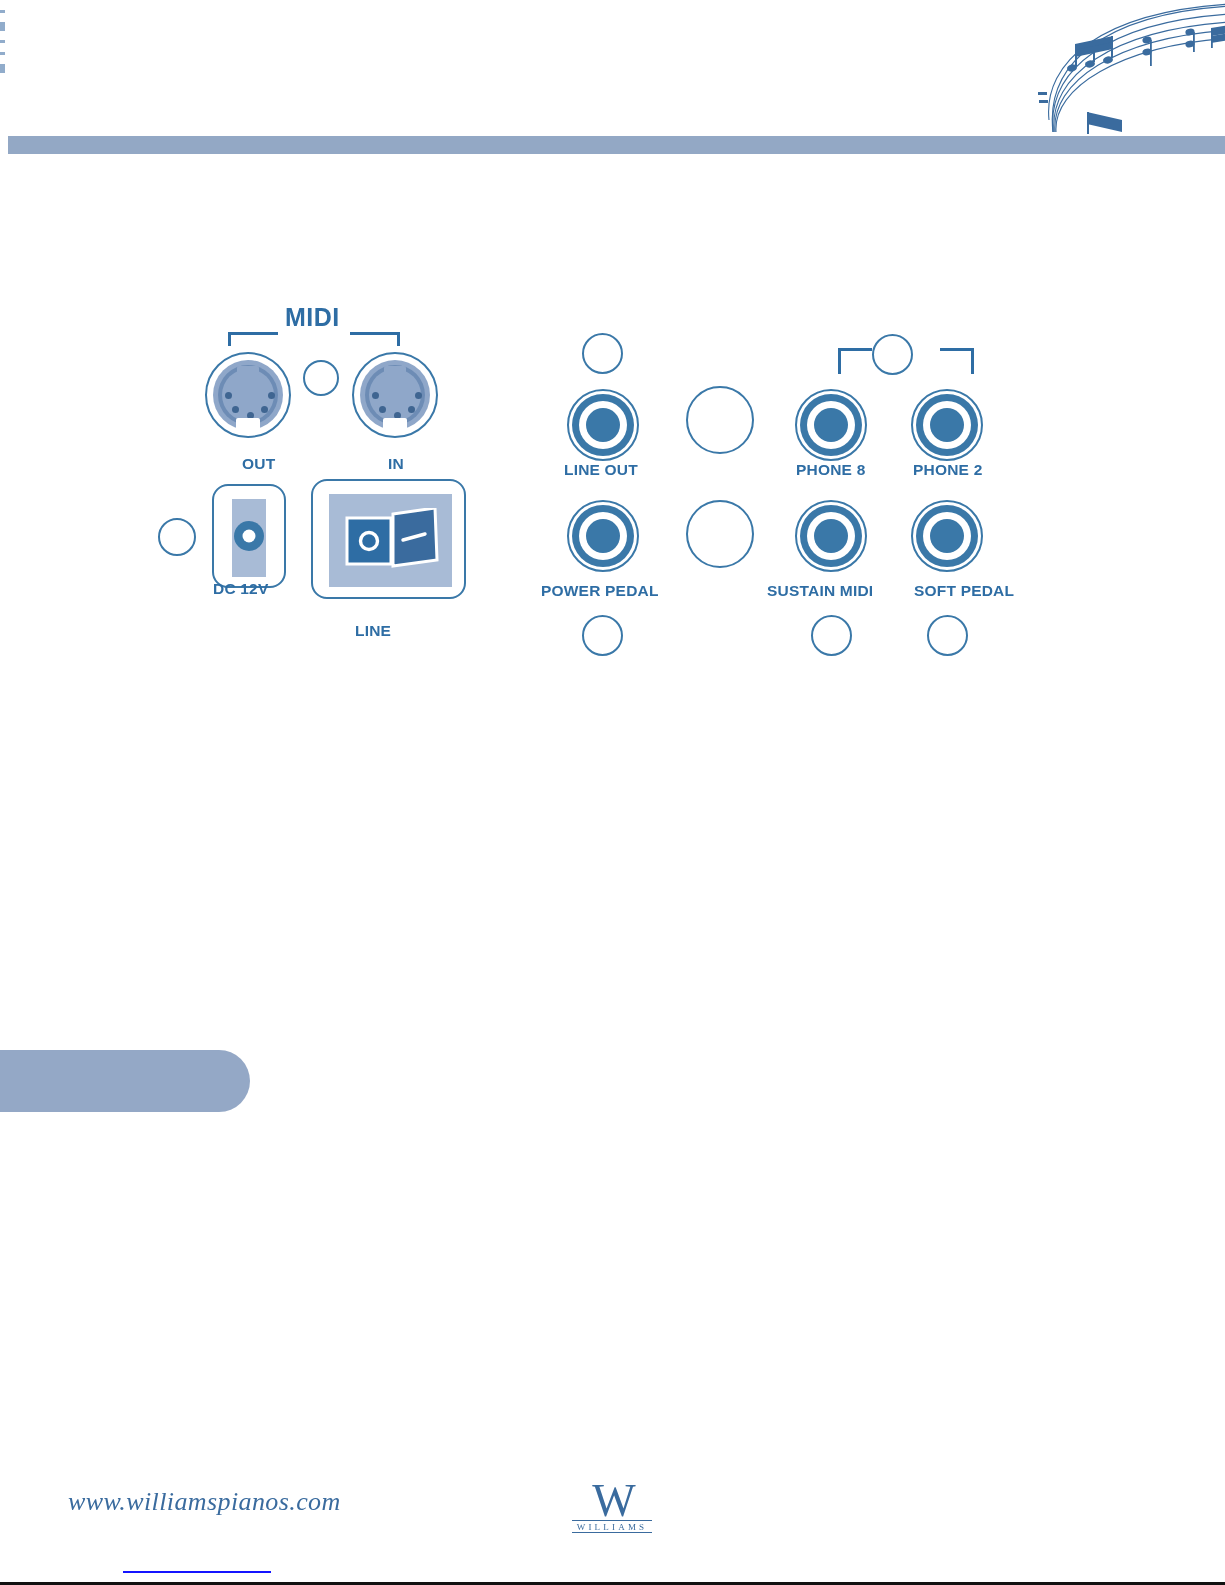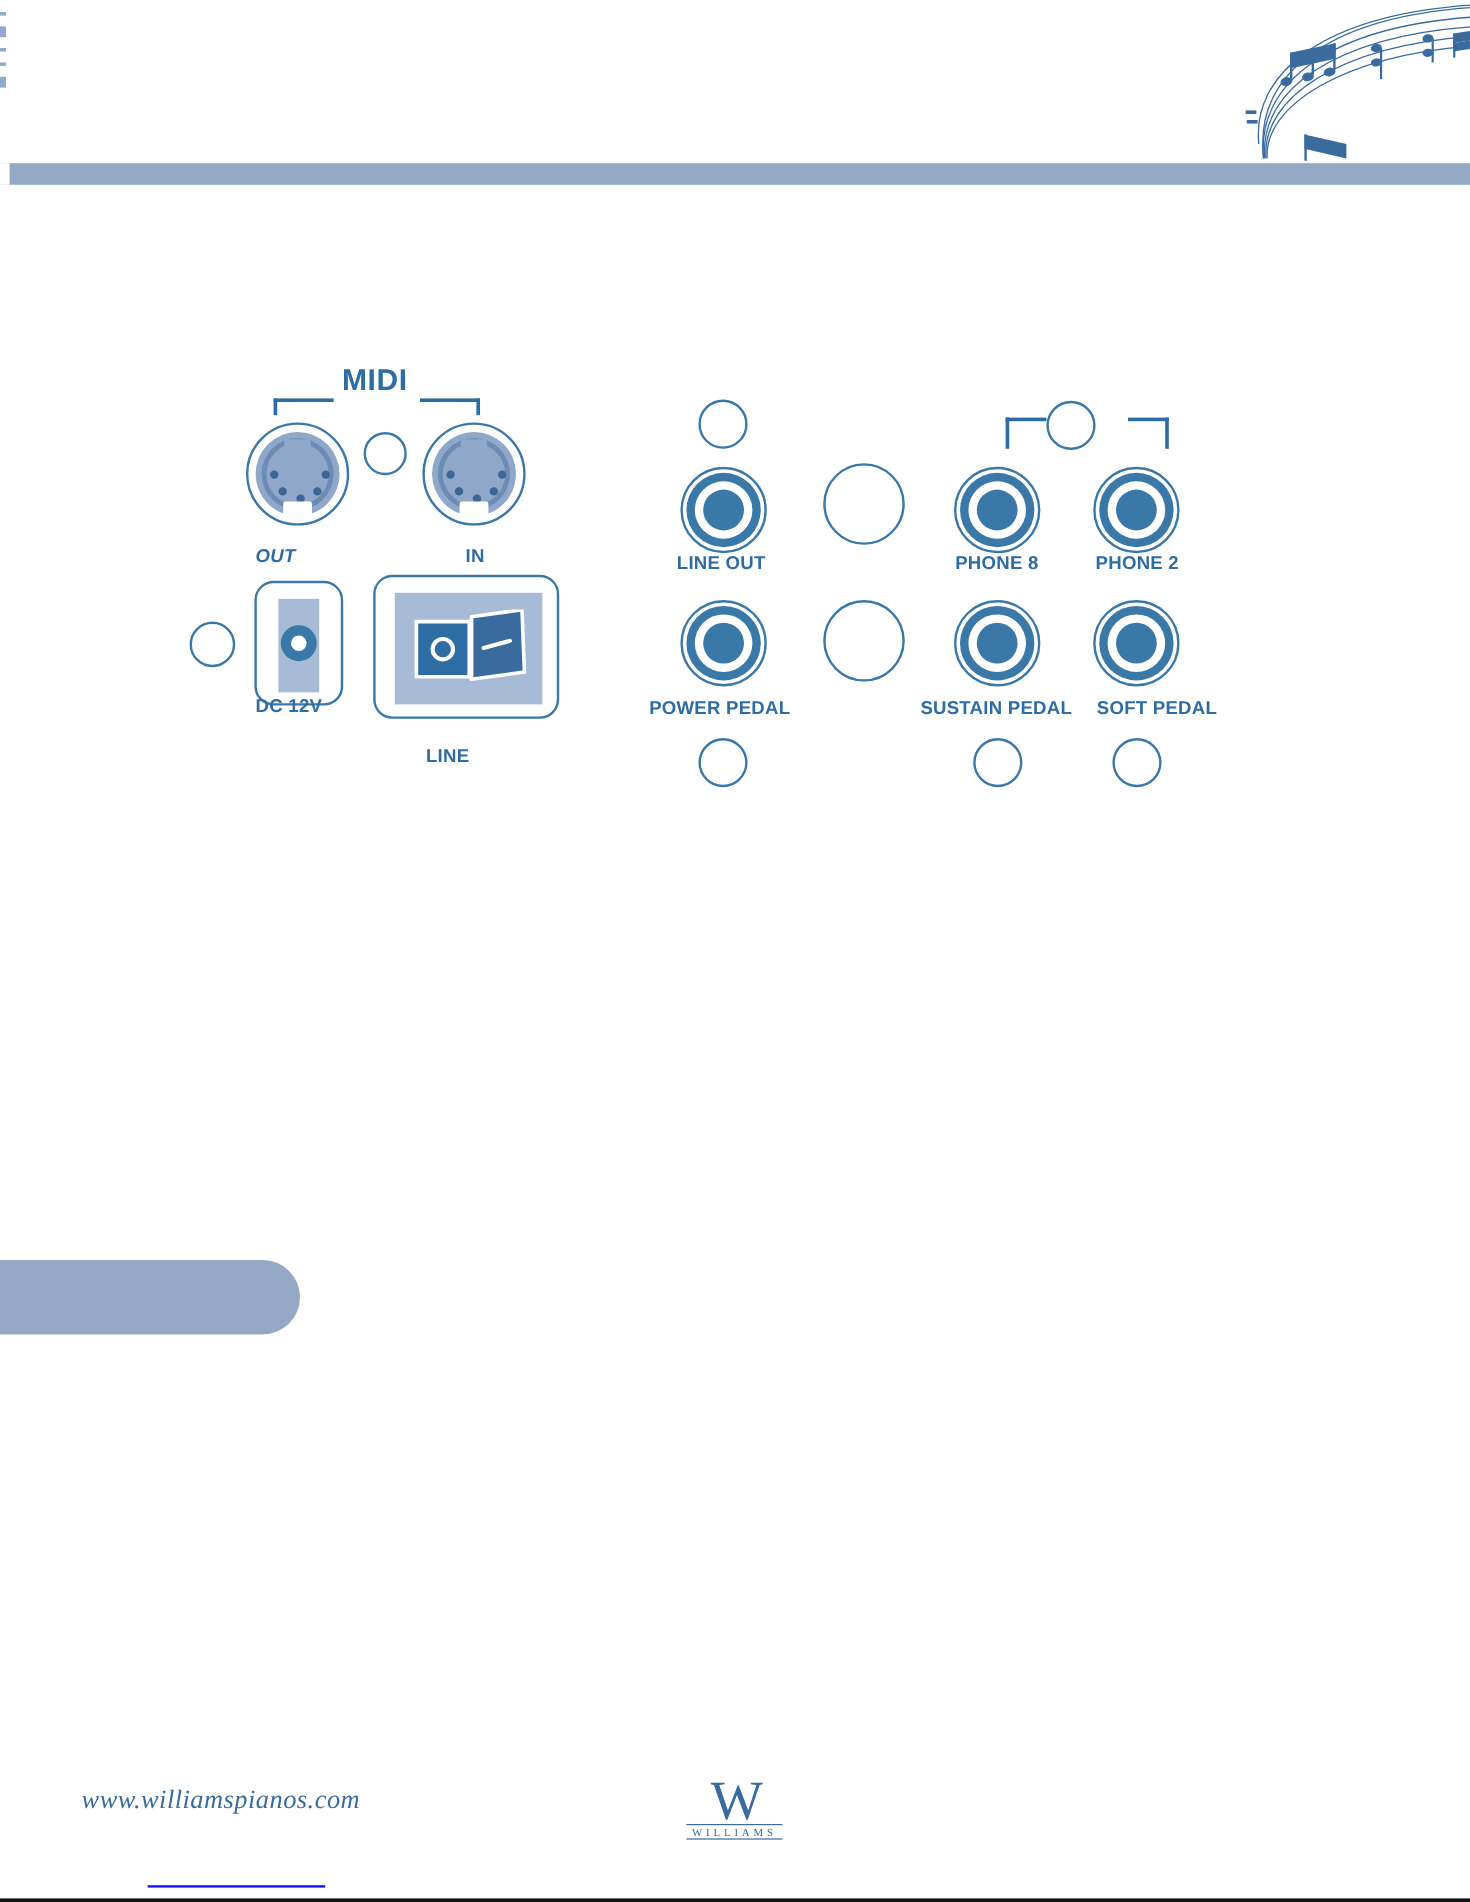--- a/index.html
+++ b/index.html
@@ -177,21 +177,21 @@
     width:250px;height:62px;
     background:#94a8c6;
     border-radius:0 32px 32px 0;
   }
 
   
   .foot-url{
     position:absolute;left:68px;top:1487px;
     font-family:"Liberation Serif", serif;
     font-style:italic;
-    font-size:22px;
+    font-size:26px;
     letter-spacing:.4px;
     color:#3a6b9e;
     white-space:nowrap;
   }
   .foot-logo{
     position:absolute;left:572px;top:1480px;
     width:80px;text-align:center;
   }
   .foot-logo .w{
     font-family:"Liberation Serif", serif;
@@ -297,21 +297,21 @@
         <div class="ring3"></div>
         <div class="face"></div>
       <div class="notch-top"></div>
       <div class="pin" style="left:18px;top:38px;"></div>
       <div class="pin" style="left:25px;top:52px;"></div>
       <div class="pin" style="left:39.5px;top:58px;"></div>
       <div class="pin" style="left:54px;top:52px;"></div>
       <div class="pin" style="left:61px;top:38px;"></div>
       <div class="notch-bot"></div>
     </div>
-    <div class="lbl" style="left:213px;top:455px;font-style:italic;">OUT</div>
+    <div class="lbl" style="left:242px;top:455px;">OUT</div>
 
     <div class="din" style="left:352px;top:352px;">
       <div class="ring2"></div>
         <div class="ring3"></div>
         <div class="face"></div>
       <div class="notch-top"></div>
       <div class="pin" style="left:18px;top:38px;"></div>
       <div class="pin" style="left:25px;top:52px;"></div>
       <div class="pin" style="left:39.5px;top:58px;"></div>
       <div class="pin" style="left:54px;top:52px;"></div>
@@ -386,21 +386,21 @@
         <div class="r4"></div>
     </div>
     <div class="lbl" style="left:913px;top:461px;">PHONE 2</div>
 
     <div class="jack" style="left:795px;top:500px;">
       <div class="r1"></div>
         <div class="r2"></div>
         <div class="r3"></div>
         <div class="r4"></div>
     </div>
-    <div class="lbl" style="left:767px;top:582px;">SUSTAIN PEDAL</div>
+    <div class="lbl" style="left:767px;top:582px;">SUSTAIN MIDI</div>
     <div class="bubble" style="left:811px;top:615px;width:41px;height:41px;"></div>
 
     <div class="jack" style="left:911px;top:500px;">
       <div class="r1"></div>
         <div class="r2"></div>
         <div class="r3"></div>
         <div class="r4"></div>
     </div>
     <div class="lbl" style="left:914px;top:582px;">SOFT PEDAL</div>
     <div class="bubble" style="left:927px;top:615px;width:41px;height:41px;"></div>

